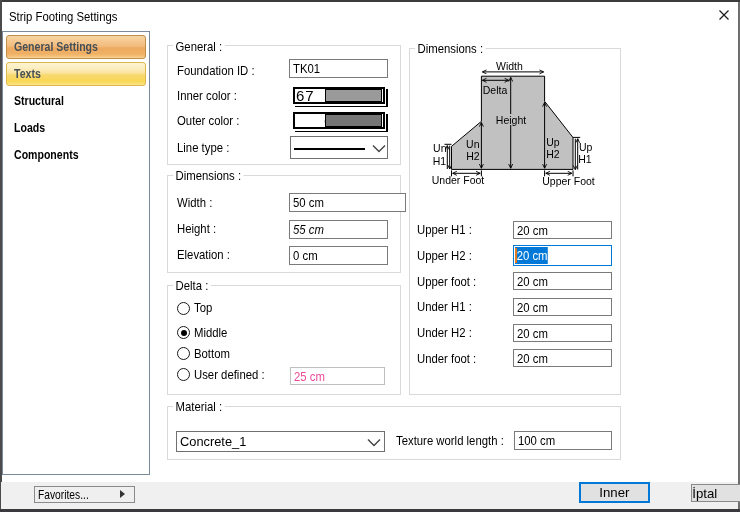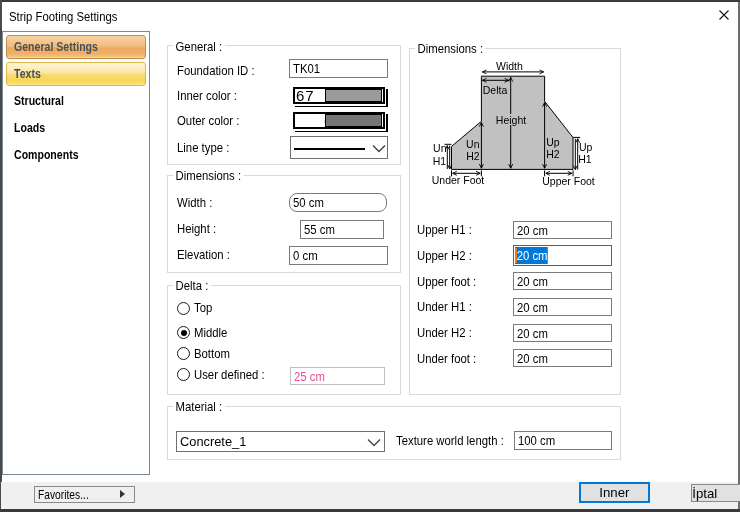--- a/index.html
+++ b/index.html
@@ -83,24 +83,24 @@
     <svg class="abs" style="left:81px;top:7px;" width="14" height="9" viewBox="0 0 14 9">
       <path d="M1,1.5 L7,7.5 L13,1.5" stroke="#444" stroke-width="1.4" fill="none"></path>
     </svg>
   </div>
 
   <div class="group" style="left:167px;top:175px;width:234px;height:98px;"></div>
   <div class="lbl" style="left:173px;top:168px;background:#fff;padding:0 3px;">Dimensions :</div>
   <div class="lbl" style="left:177px;top:195px;">Width :</div>
   <div class="lbl" style="left:177px;top:221px;">Height :</div>
   <div class="lbl" style="left:177px;top:247px;">Elevation :</div>
-  <div class="tb" style="left:289px;top:193px;width:98px;height:19px;border-radius:8px;">
+  <div class="tb" style="left:289px;top:193px;width:117px;height:19px;">
     <b class="v">50 cm</b>
   </div>
-  <div class="tb" style="left:300px;top:220px;width:84px;height:19px;">
+  <div class="tb" style="left:289px;top:220px;width:99px;height:19px;font-style:italic;">
     <b class="v">55 cm</b>
   </div>
   <div class="tb" style="left:289px;top:246px;width:99px;height:19px;">
     <b class="v">0 cm</b>
   </div>
 
   <div class="group" style="left:167px;top:285px;width:234px;height:110px;"></div>
   <div class="lbl" style="left:173px;top:278px;background:#fff;padding:0 3px;">Delta :</div>
   <div class="abs" style="left:177px;top:301.5px;width:13px;height:13px;border:1px solid #1a1a1a;border-radius:50%;background:#fff;box-sizing:border-box;"></div>
   <div class="lbl" style="left:194px;top:300px;">Top</div>

